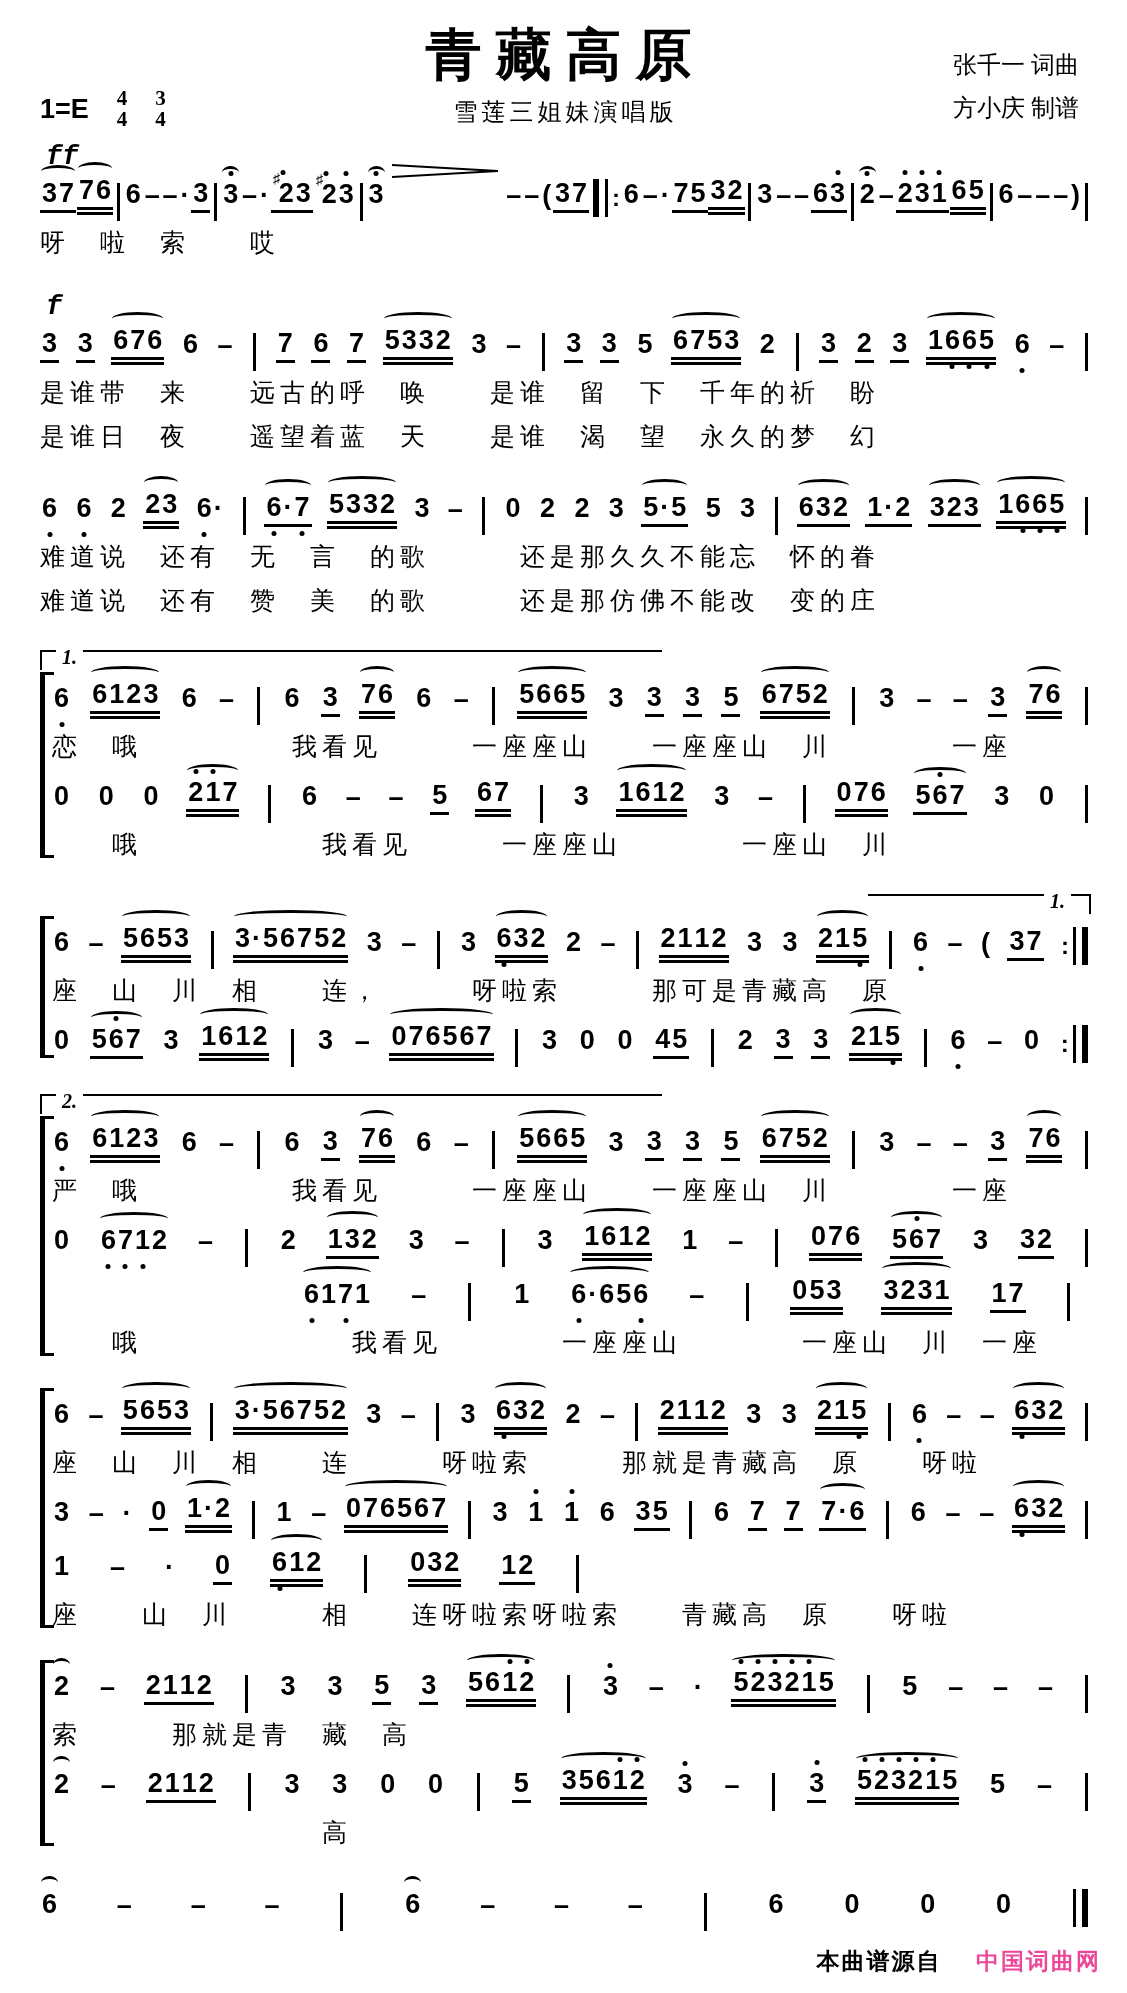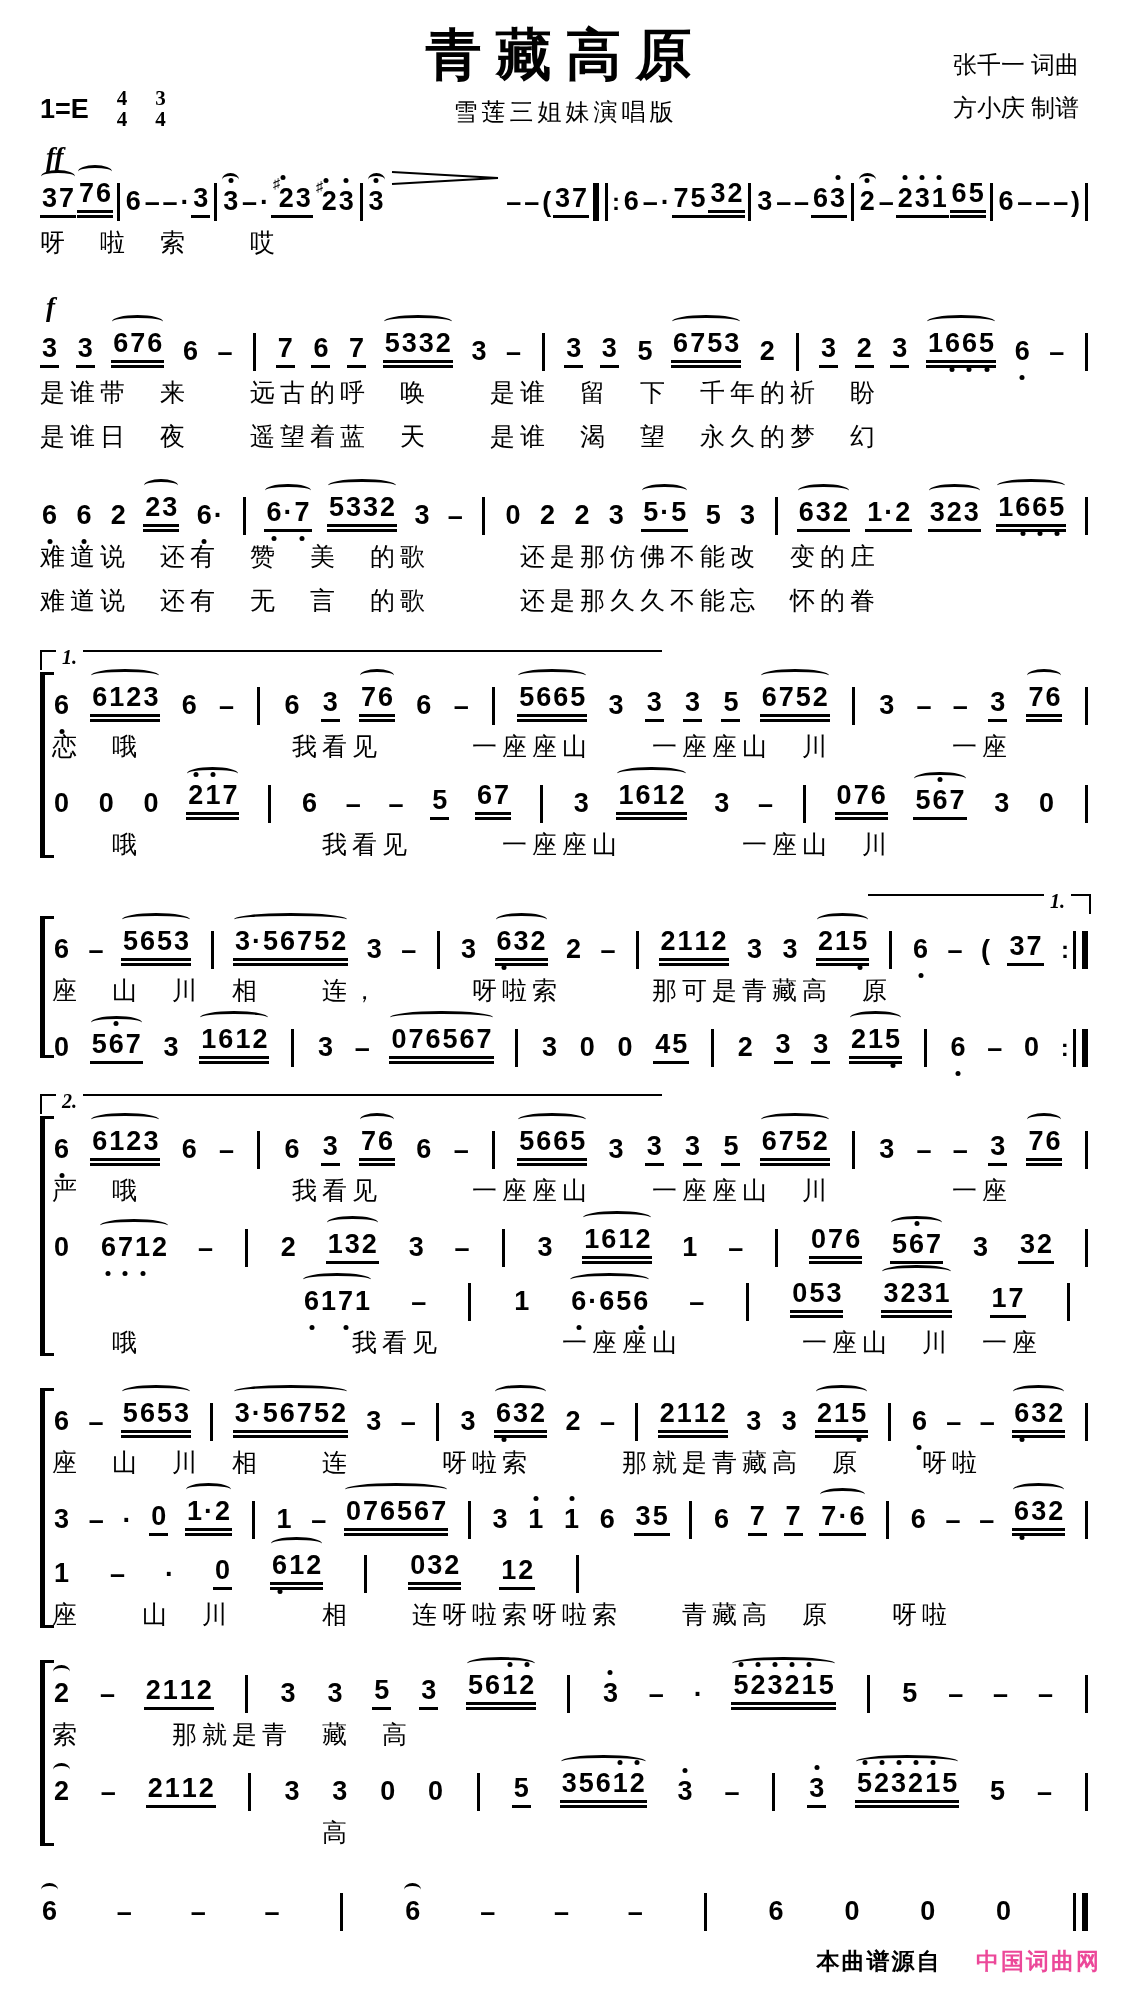--- a/index.html
+++ b/index.html
@@ -16,35 +16,35 @@
             font-family:"Liberation Serif","DejaVu Serif",serif; text-align:left;}
   .keyline{ font-size:27px; font-weight:bold; margin-top:-6px; display:flex; align-items:center; gap:28px;}
   .frac{ display:inline-flex; flex-direction:column; text-align:center; line-height:1.0;
          font-size:21px; font-weight:bold; font-family:"Liberation Serif",serif;}
   .tempo{ font-size:22px; font-weight:bold; margin-top:10px; letter-spacing:1px;}
   .tempo .glyph{ font-size:26px; font-weight:normal;}
 
   
   .systems{ margin-top:14px;}
   .system{ margin-bottom:30px; position:relative;}
-  .dyn{ font-family:Liberation Serif, serif; font-style:italic; font-weight:bold;
+  .dyn{ font-family:Liberation Mono, monospace; font-style:italic; font-weight:bold;
         font-size:27px; height:30px; margin-left:6px;}
   .volta{ position:relative; height:18px; margin-bottom:6px;}
   .volta.left{ border-top:2px solid #000; border-left:2px solid #000; width:59%;}
   .volta.right{ border-top:2px solid #000; border-right:2px solid #000; width:21%; margin-left:auto;}
   .vlabel{ position:absolute; top:-6px; font-style:italic; font-weight:bold; font-size:20px;
            background:#fff; padding:0 6px; font-family:"Liberation Serif",serif;}
   .volta.left .vlabel{ left:14px;}
   .volta.right .vlabel{ right:18px;}
   .voices{ position:relative;}
   .voices.bracketed{ padding-left:12px;}
   .voices.bracketed::before{ content:""; position:absolute; left:0; top:-4px; bottom:6px; width:9px;
         border-left:5px solid #000; border-top:3px solid #000; border-bottom:3px solid #000;}
 
-  .notes-row{ display:flex; justify-content:space-between; align-items:flex-end;
+  .notes-row{ display:flex; justify-content:space-between; align-items:center;
               height:46px; margin-bottom:8px; font-size:27px; font-weight:bold; white-space:nowrap;}
   .notes-row.sub{ justify-content:flex-start; gap:38px; }
   .lyrics-row{ font-size:25px; letter-spacing:5px; height:36px; margin-bottom:8px;
                font-family:"Liberation Serif","DejaVu Serif",serif; white-space:pre;}
 
   
   .tk{ display:inline-block; position:relative; padding:0 1px;}
   .dash{ font-weight:900;}
   .dot{ font-weight:900;}
   .cl{ display:inline-block; position:relative; padding:0 1px 1px 1px;}
@@ -207,22 +207,22 @@
             <span class="cl arc u1"><span class="nc">5</span><span class="nc">·</span><span class="nc">5</span></span>
             <span class="cl"><span class="nc">5</span></span>
             <span class="cl"><span class="nc">3</span></span>
             <span class="bar"></span>
             <span class="cl arc u1"><span class="nc">6</span><span class="nc">3</span><span class="nc">2</span></span>
             <span class="cl u1"><span class="nc">1</span><span class="nc">·</span><span class="nc">2</span></span>
             <span class="cl arc u1"><span class="nc">3</span><span class="nc">2</span><span class="nc">3</span></span>
             <span class="cl arc u2"><span class="nc">1</span><span class="nc db">6</span><span class="nc db">6</span><span class="nc db">5</span></span>
             <span class="bar"></span>
           </div>
+          <div class="lyrics-row">难道说　还有　无　言　的歌　　　还是那久久不能忘　怀的眷</div>
           <div class="lyrics-row">难道说　还有　赞　美　的歌　　　还是那仿佛不能改　变的庄</div>
-          <div class="lyrics-row">难道说　还有　无　言　的歌　　　还是那久久不能忘　怀的眷</div>
         </div>
       </div>
       <div class="system">
         <div class="volta left">
           <span class="vlabel">1.</span>
         </div>
         <div class="voices bracketed">
           <div class="notes-row">
             <span class="cl"><span class="nc db">6</span></span>
             <span class="cl arc u2"><span class="nc">6</span><span class="nc">1</span><span class="nc">2</span><span class="nc">3</span></span>

